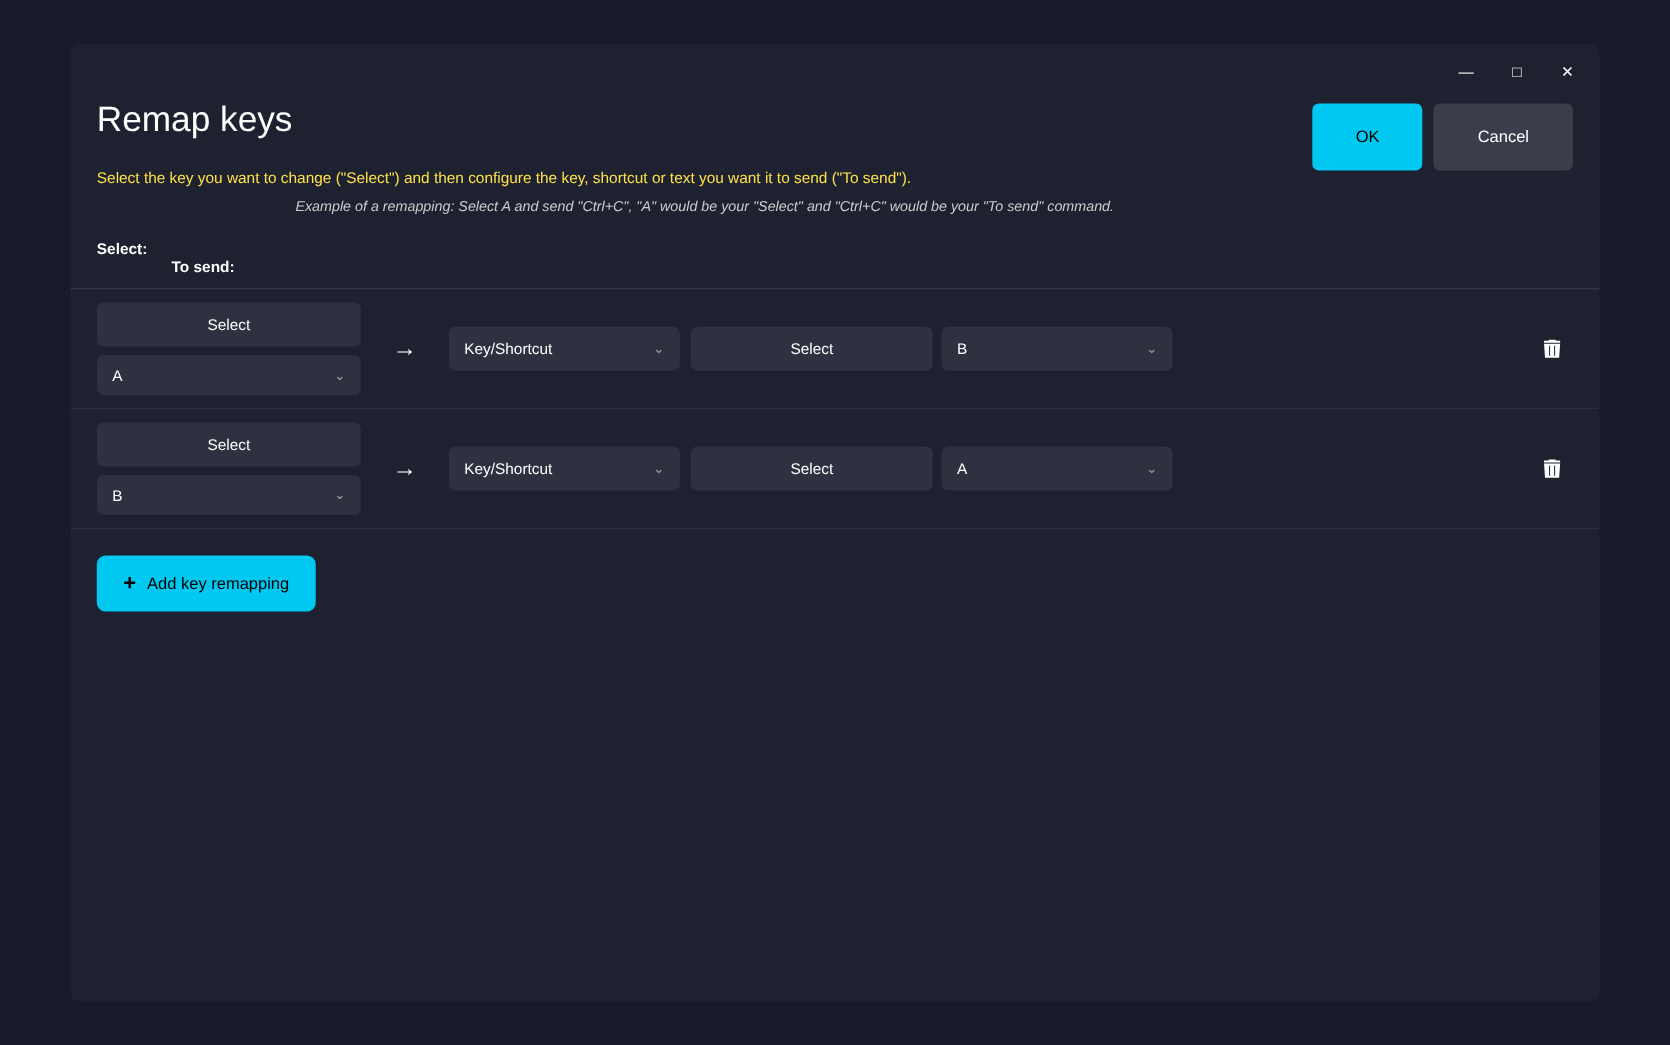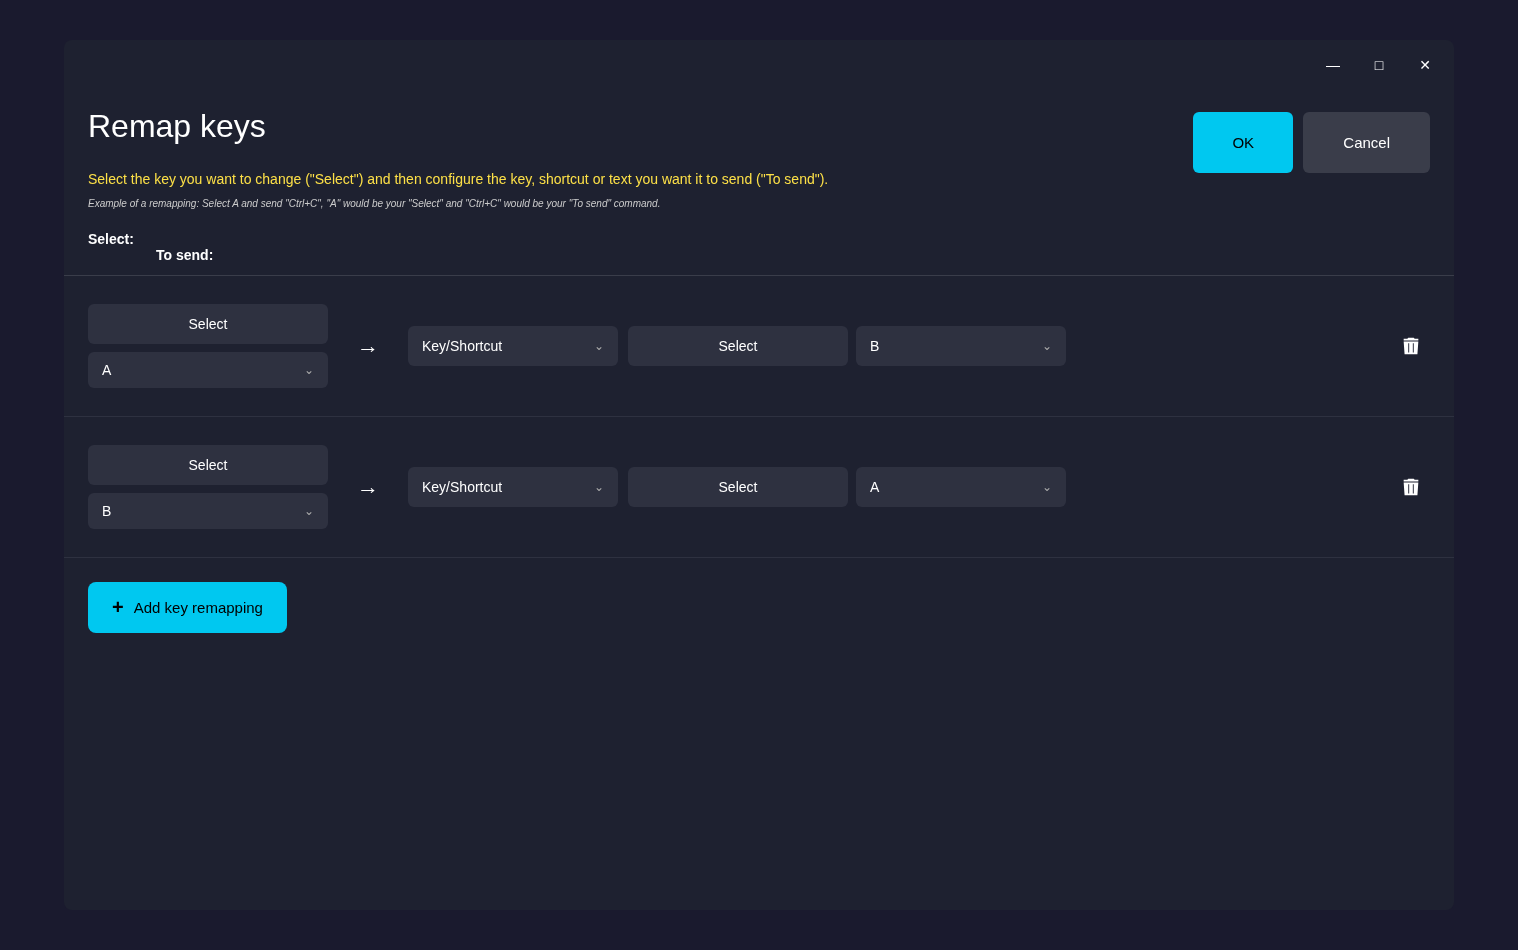--- a/index.html
+++ b/index.html
@@ -45,21 +45,20 @@
       display: flex;
       align-items: center;
       justify-content: center;
     }
 
     .header-area {
       padding: 0 24px 20px 24px;
       display: flex;
       align-items: flex-start;
       justify-content: space-between;
-      margin-top: 18px;
     }
 
     .title-section {
       flex: 1;
     }
 
     .dialog-title {
       font-size: 32px;
       font-weight: 400;
       color: #ffffff;
@@ -67,24 +66,25 @@
     }
 
     .description {
       font-size: 14px;
       color: #fde047;
       margin-bottom: 6px;
       line-height: 1.5;
     }
 
     .example-text {
-      font-size: 10px;
+      font-size: 13px;
       color: #cccccc;
       font-style: italic;
       line-height: 1.5;
+      text-align: center;
     }
 
     .header-buttons {
       display: flex;
       gap: 10px;
       padding-top: 4px;
       flex-shrink: 0;
     }
 
     .btn-ok {
@@ -236,21 +236,21 @@
       font-weight: 700;
     }
 
     .mapping-section {
       border-top: 1px solid #3a3d4a;
     }
 
     .row-container {
       display: flex;
       align-items: center;
-      padding: 28px 24px;
+      padding: 12px 24px;
       border-bottom: 1px solid #2e3140;
     }
 
     .row-left {
       display: flex;
       flex-direction: column;
       gap: 8px;
       width: 240px;
       flex-shrink: 0;
     }

